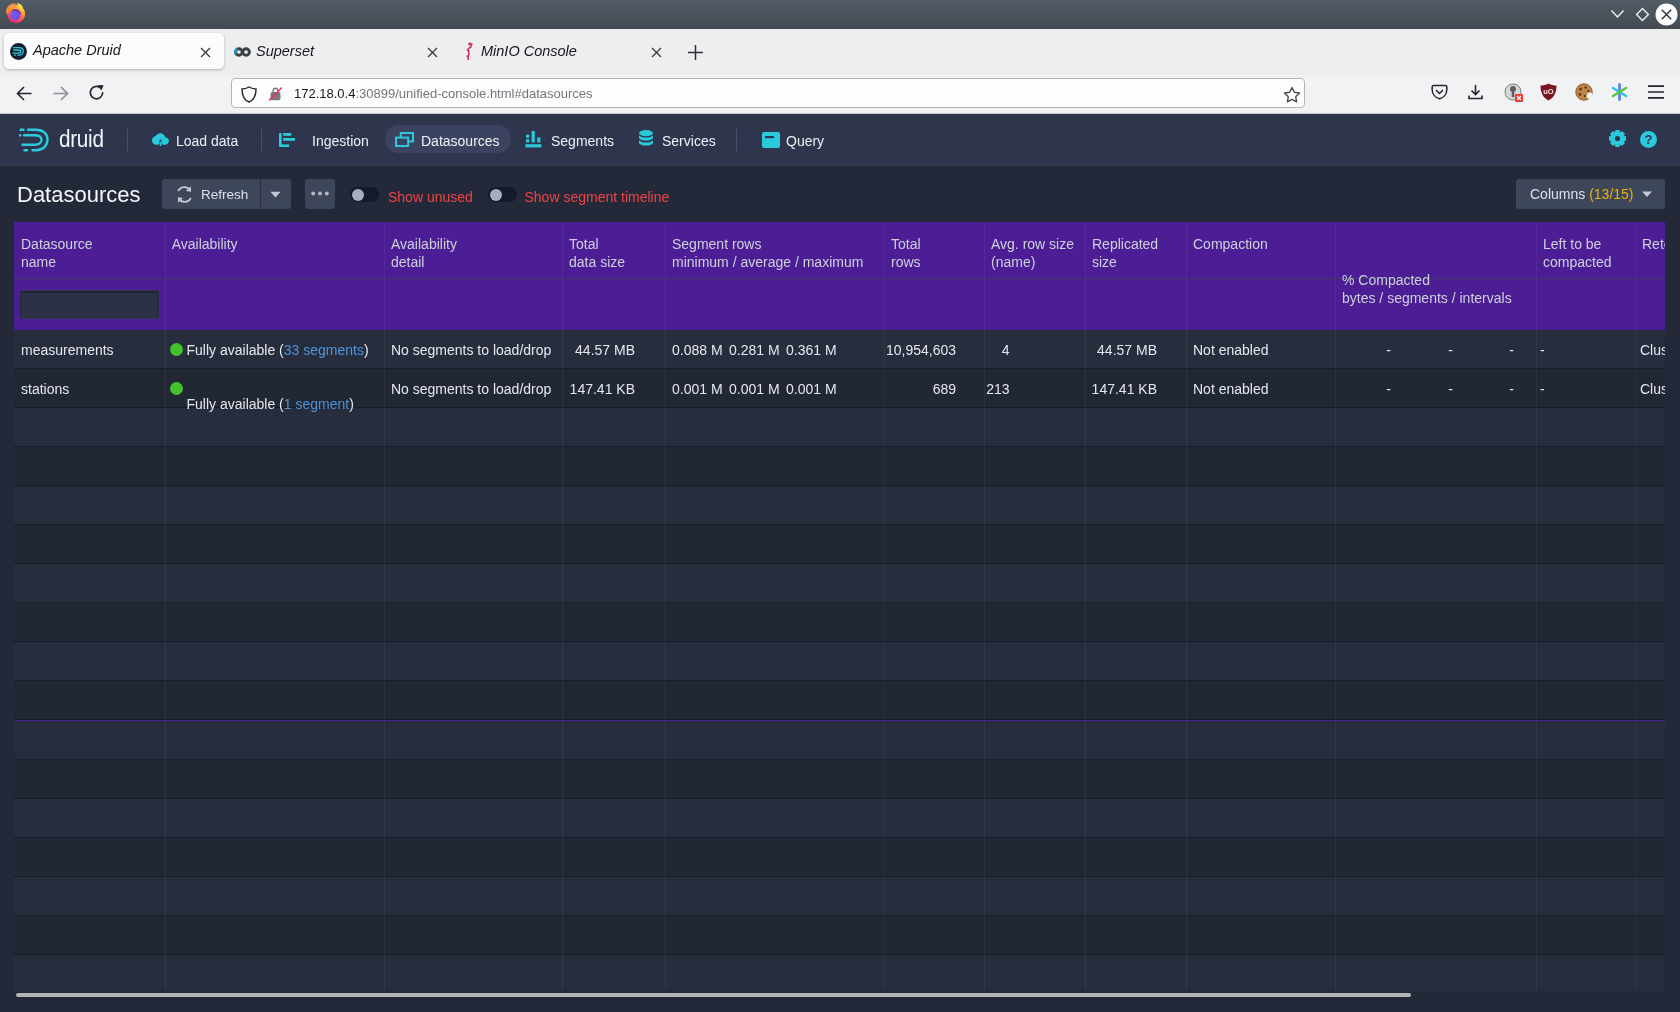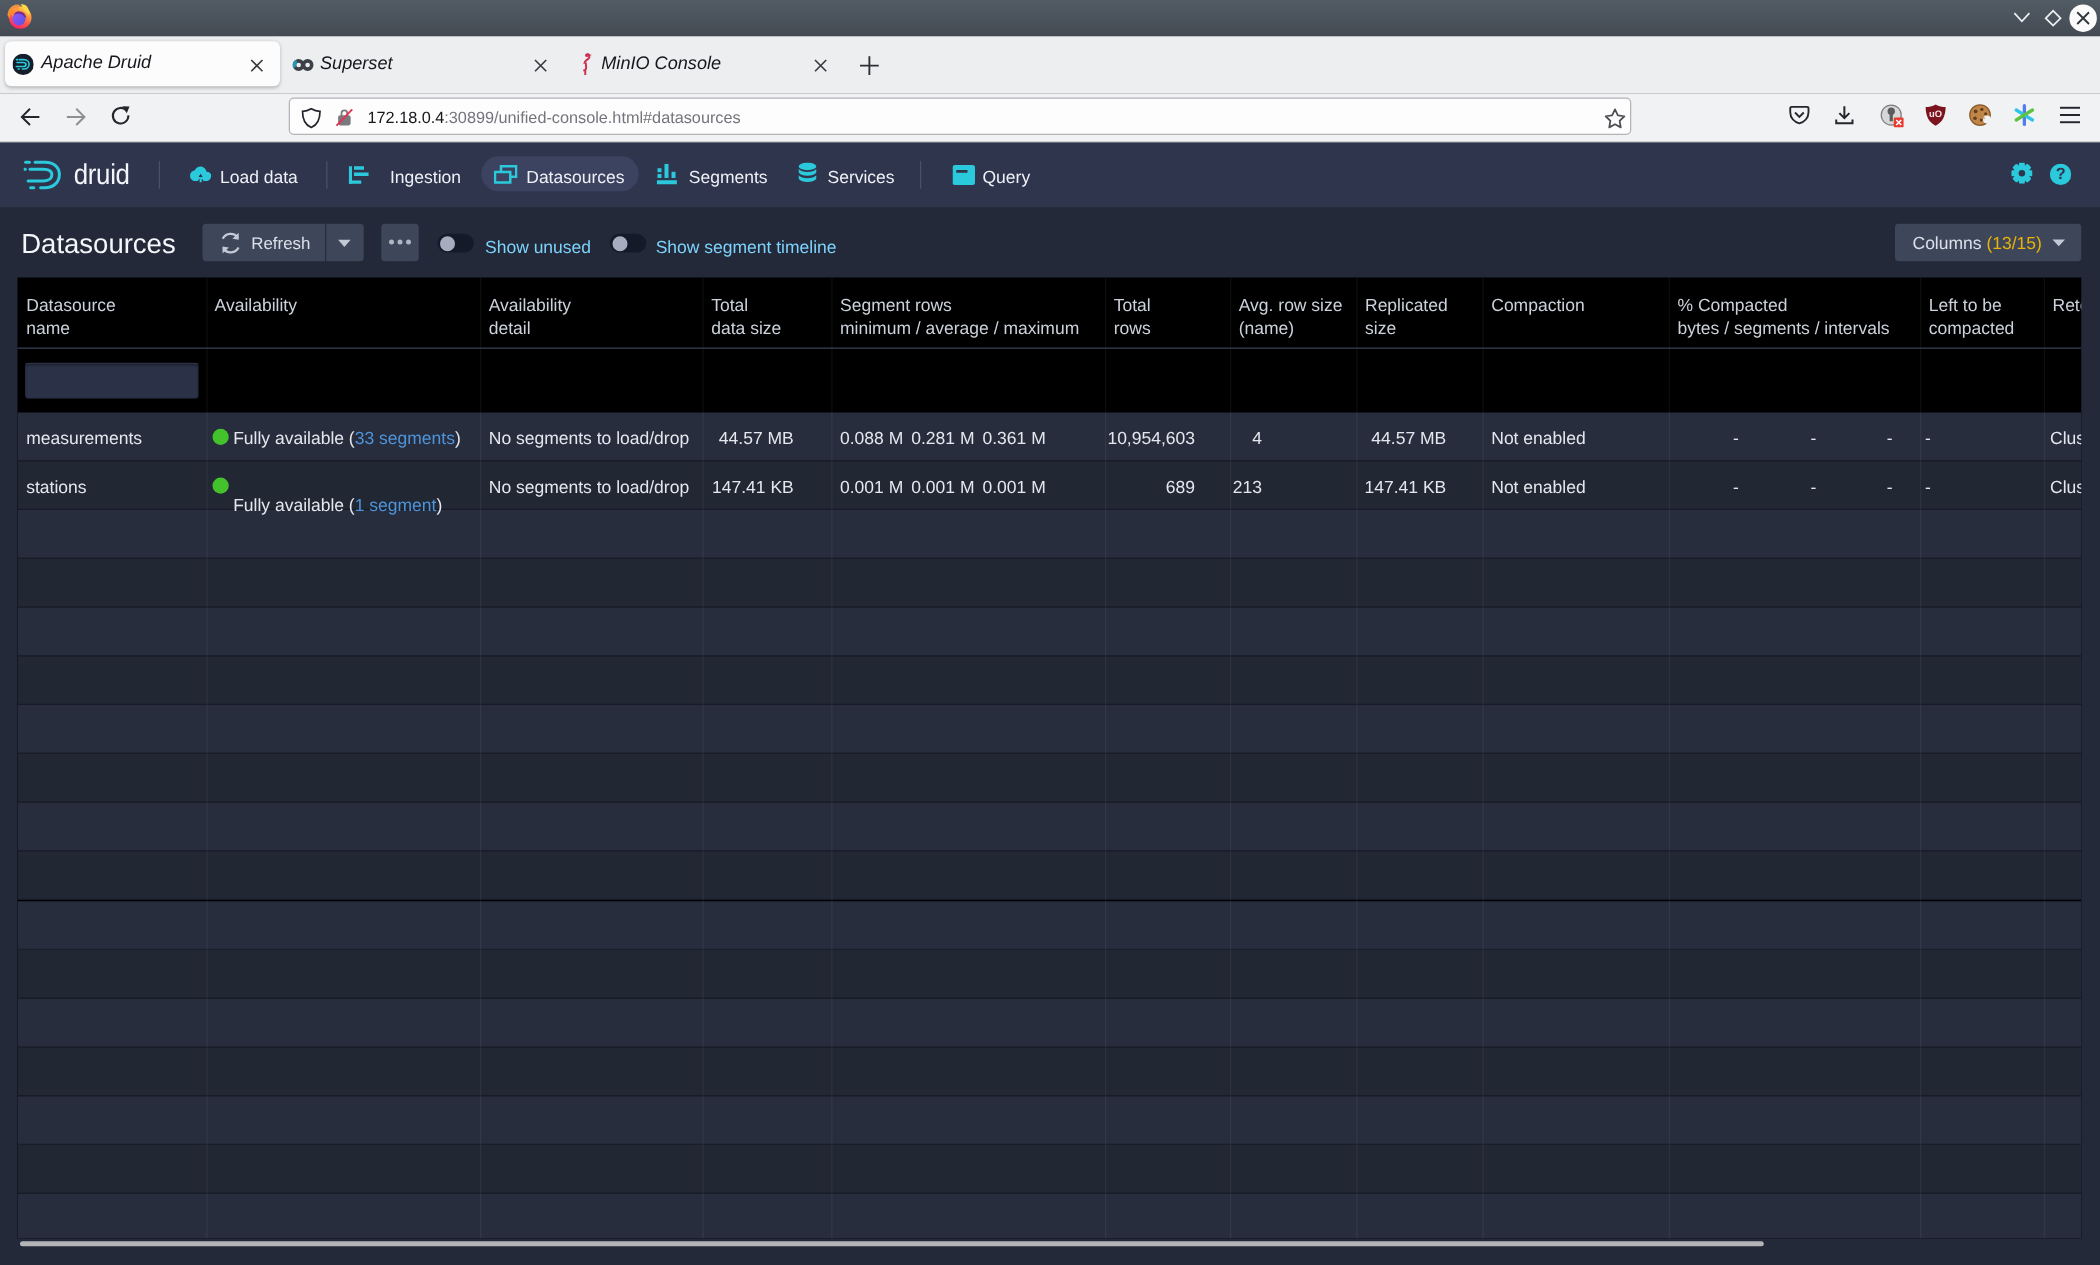--- a/index.html
+++ b/index.html
@@ -34,24 +34,24 @@
 #druidword { position:absolute; left:59px; top:12px; font-size:23px; color:#f2f5f9; letter-spacing:-0.3px; transform:scaleX(0.9); transform-origin:left top; }
 #dspill { position:absolute; left:385px; top:11px; width:126px; height:28px; background:#3c4360; border-radius:14px; }
 
 
 #viewhdr { position:absolute; left:0; top:166px; width:1680px; height:56px; background:#232939; }
 #vtitle { position:absolute; left:17px; top:182px; font-size:22px; color:#f3f6fa; }
 .btn { position:absolute; background:#3e4659; border-radius:3px; }
 .btntext { color:#dbe0e9; font-size:14px; }
 .toggle { position:absolute; width:29px; height:15px; border-radius:8px; background:#151a28; }
 .knob { position:absolute; left:1.5px; top:1.5px; width:12px; height:12px; border-radius:50%; background:#a6adbf; }
-.toglabel { position:absolute; top:189px; font-size:14px; color:#7dd3fc; }
-
-
-#tbl { position:absolute; left:14px; top:222px; width:1651px; height:769px; overflow:hidden; background:#000000; }
+.toglabel { position:absolute; top:189px; font-size:14px; color:#ef4444; }
+
+
+#tbl { position:absolute; left:14px; top:222px; width:1651px; height:769px; overflow:hidden; background:#4c1d95; }
 .vline { position:absolute; top:0; width:1px; height:769px; background:rgba(255,255,255,0.055); }
 #thdr { position:absolute; left:0; top:0; width:1651px; height:57px; border-bottom:1px solid #3a415a; }
 .h { position:absolute; font-size:14px; line-height:18px; color:#ccd2db; white-space:pre-line; top:13px; }
 #frow { position:absolute; left:0; top:58px; width:1651px; height:49.5px; }
 #finput { position:absolute; left:5.5px; top:9.5px; width:139px; height:29px; background:#2b3147;
   border-radius:3px; box-shadow:inset 0 1px 2px rgba(0,0,0,0.45); border-top:1px solid rgba(255,255,255,0.04); }
 .row { position:absolute; left:0; width:1651px; height:39.1px; border-bottom:1px solid rgba(12,16,28,0.5); }
 .rl { background:#272d3d; }
 .rd { background:#222734; }
 .c { position:absolute; font-size:14px; color:#e4e8ee; white-space:nowrap; }
@@ -364,21 +364,21 @@
 data size</div>
     <div class="h" style="left:658px;">Segment rows
 minimum / average / maximum</div>
     <div class="h" style="left:877px;">Total
 rows</div>
     <div class="h" style="left:977px;">Avg. row size
 (name)</div>
     <div class="h" style="left:1078px;">Replicated
 size</div>
     <div class="h" style="left:1179px;">Compaction</div>
-    <div class="h" style="left:1328px;">% Compacted
+    <div class="h" style="left:1328px;margin-top:36px;">% Compacted
 bytes / segments / intervals</div>
     <div class="h" style="left:1529px;">Left to be
 compacted</div>
     <div class="h" style="left:1628px;">Retention</div>
   </div>
 
   <div id="frow">
       <div id="finput"></div>
     </div>
 

